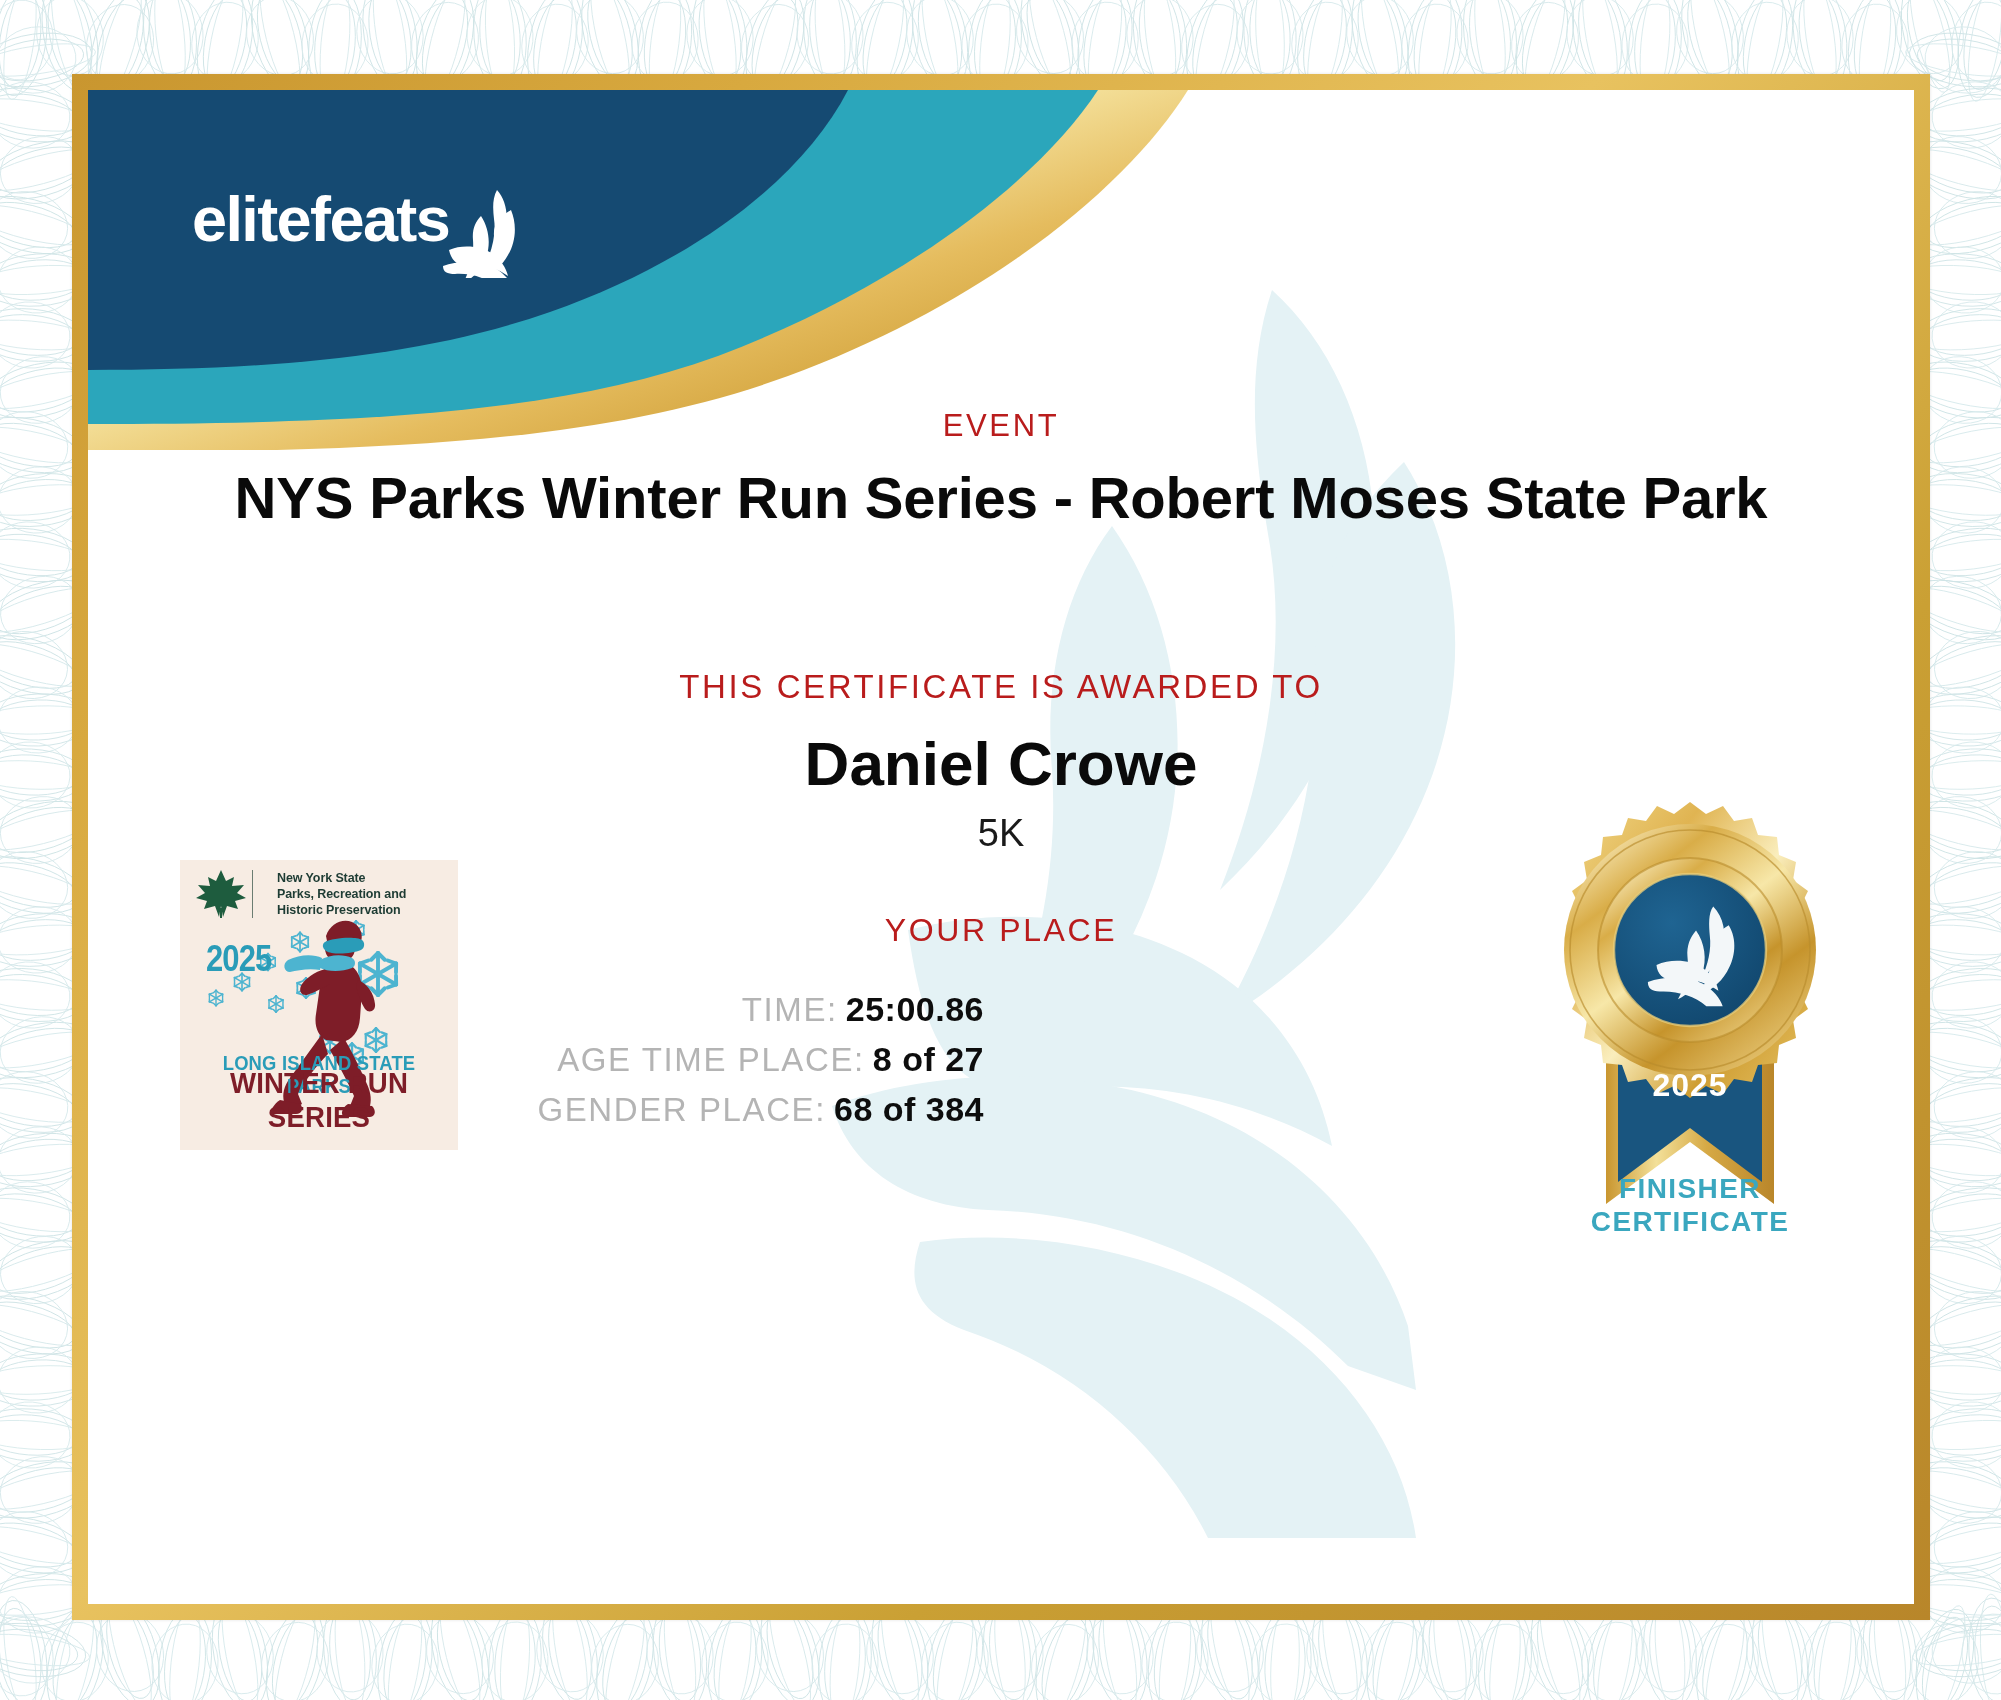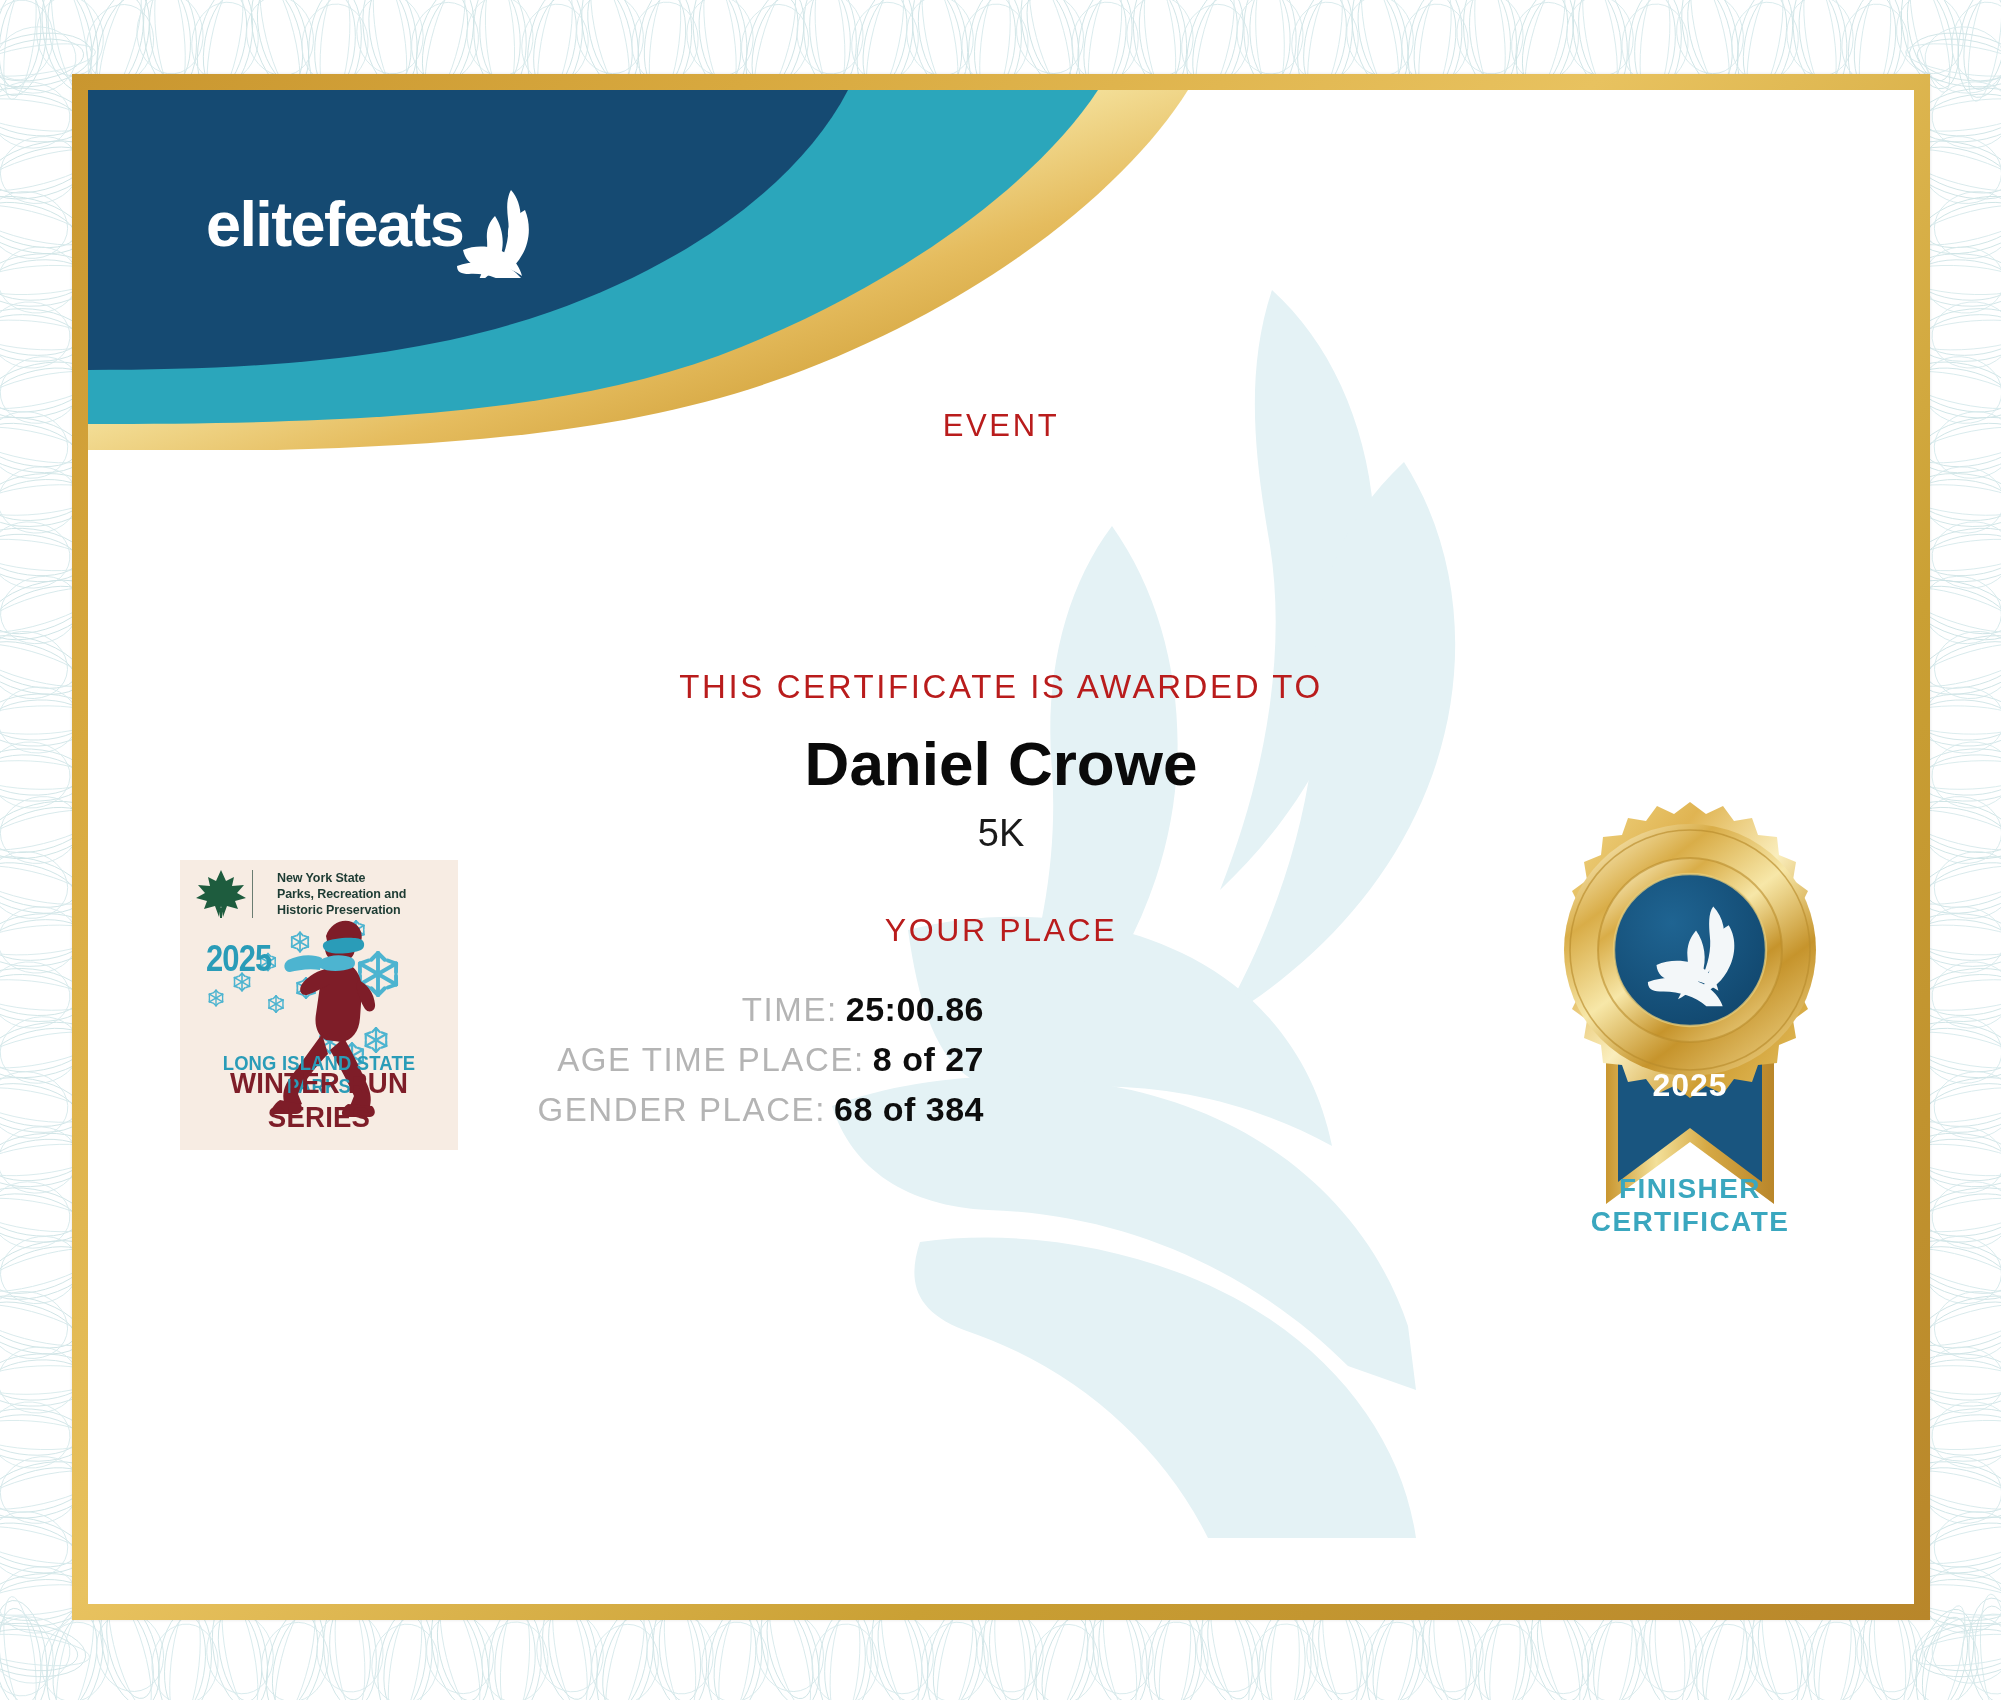--- a/index.html
+++ b/index.html
@@ -449,37 +449,38 @@
           </linearGradient>
         </defs>
 
         <path d="M0,0 L1100,0 C1040,96 900,212 700,286 C520,352 300,362 0,362 Z" fill="url(#goldSwoosh)"></path>
 
         <path d="M0,0 L1010,0 C950,92 810,198 630,266 C470,324 270,334 0,334 Z" fill="#2ba6bb"></path>
 
         <path d="M0,0 L760,0 C716,86 610,170 462,222 C330,268 180,280 0,280 Z" fill="#154a72"></path>
       </svg>
 
-      <div style="position:absolute; left:118px; top:98px; display:flex; align-items:flex-end;">
+      <div style="position:absolute; left:104px; top:98px; display:flex; align-items:flex-start;">
         <span style="color:#ffffff; font-size:63px; font-weight:700; letter-spacing:-1.6px; line-height:1;">elitefeats</span>
         <svg width="74" height="90" viewBox="0 0 74 90" style="margin-left:-6px; margin-bottom:-22px;">
           <g fill="#ffffff">
             <path d="M54 2 C63 12 66 28 62 44 C59 56 52 66 44 73 C50 59 53 44 51 31 C50 22 49 11 54 2 Z"></path>
             <path d="M68 22 C74 36 73 54 65 67 C59 78 49 86 39 90 C47 77 52 62 51 48 C50 37 56 29 68 22 Z"></path>
             <path d="M38 28 C46 40 48 56 43 70 C39 82 30 90 20 95 C28 81 31 66 30 52 C29 42 32 34 38 28 Z"></path>
             <path d="M6 62 C20 56 38 58 50 66 C58 72 63 80 65 88 C54 80 40 76 26 78 C15 79 8 72 6 62 Z"></path>
             <path d="M0 78 C16 72 38 73 52 80 C62 86 68 94 70 100 L56 100 C44 90 28 85 12 86 C4 86 0 84 0 78 Z"></path>
           </g>
         </svg>
       </div>
 
       <div class="content">
 
         <div class="event-label label-muted">EVENT</div>
 
+        <div class="event-title">NYS Parks Winter Run Series - Robert Moses State Park</div>
 
         <div class="awarded-label label-muted">THIS CERTIFICATE IS AWARDED TO</div>
 
         <div class="recipient-name">Daniel Crowe</div>
 
         <div class="distance">5K</div>
 
         <div class="stats-label label-muted">YOUR PLACE</div>
 
         <div class="stats-block">

